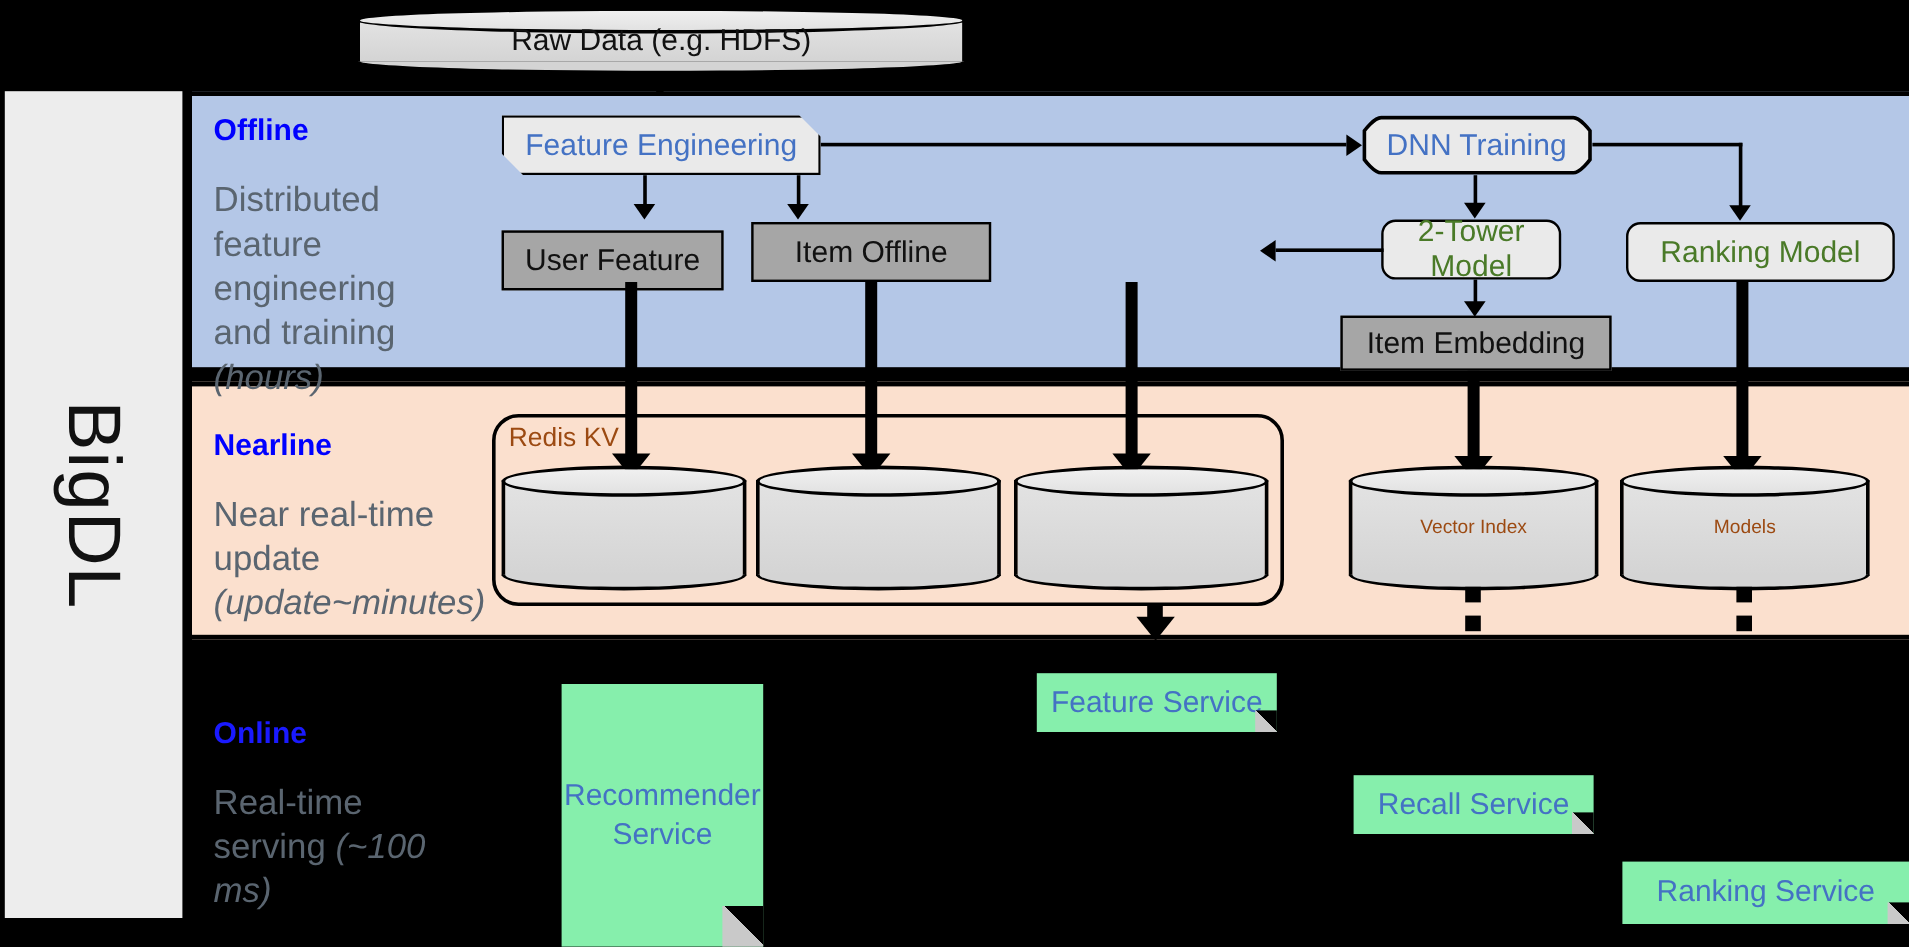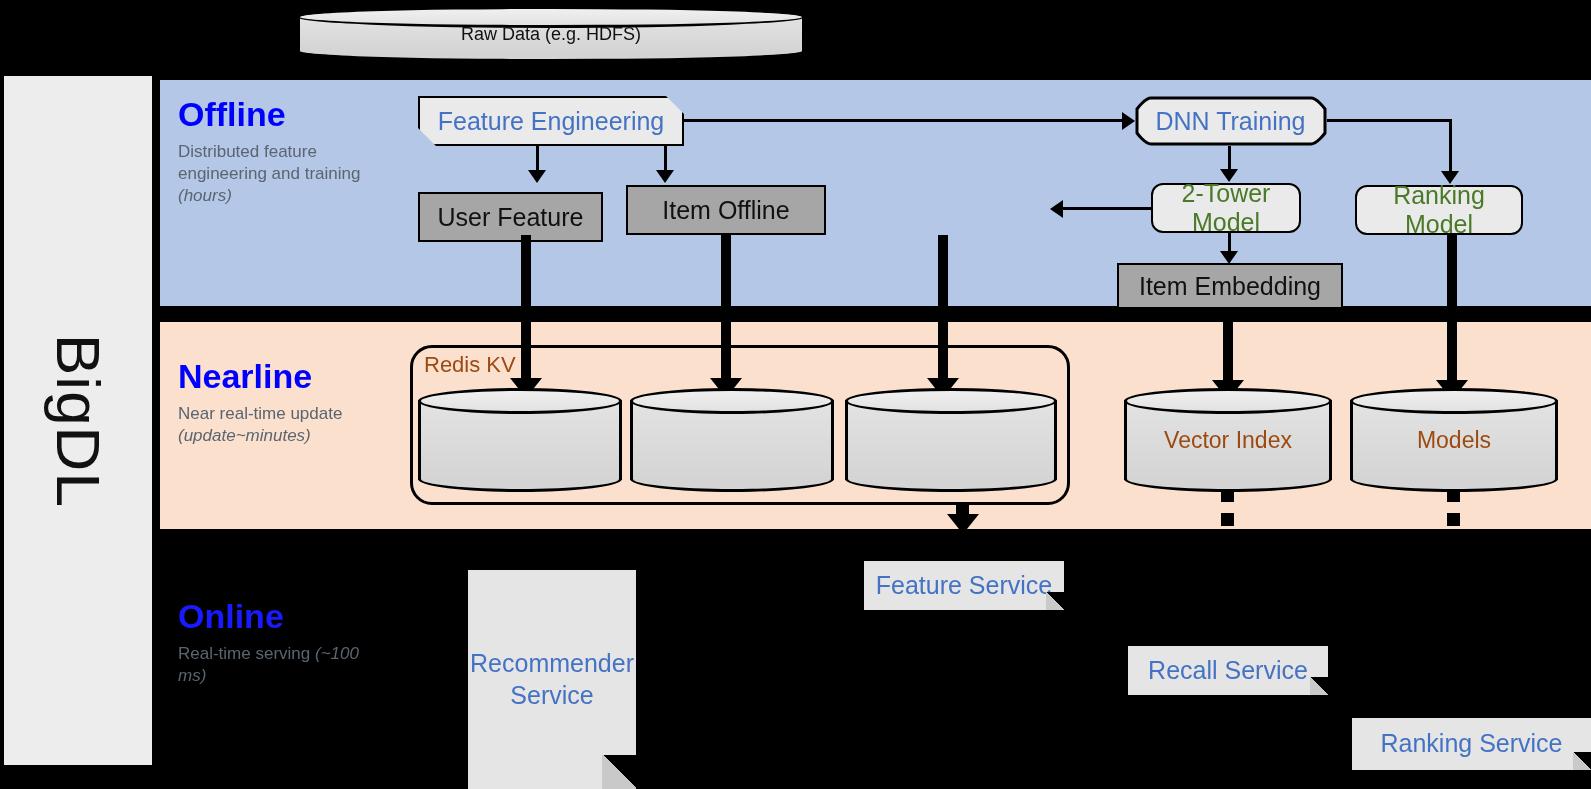--- a/index.html
+++ b/index.html
@@ -17,22 +17,22 @@
 
   
   #bigdl-sidebar{position:absolute;left:4px;top:76px;width:148px;height:689px;
      background:#ededed;display:flex;align-items:center;justify-content:center;}
   #bigdl-label{writing-mode:vertical-rl;text-orientation:mixed;
      font-size:62px;color:#111;letter-spacing:1px;
      font-family:"Liberation Sans", sans-serif;}
 
   
   .cap{position:absolute;}
-  .cap-title{font-size:34px;font-weight:bold;color:#0000ff;line-height:1.1;}
-  .cap-desc{font-size:17px;color:#5a6570;line-height:1.28;margin-top:8px;max-width:200px;}
+  .cap-title{font-size:25px;font-weight:bold;color:#0000ff;line-height:1.1;}
+  .cap-desc{font-size:29px;color:#5a6570;line-height:1.28;margin-top:25px;max-width:200px;}
   .cap-desc em{font-style:italic;}
   #cap-offline{left:178px;top:96px;}
   #cap-nearline{left:178px;top:358px;}
   #cap-online{left:178px;top:598px;}
   #cap-online .cap-title{color:#1a1aff;}
   #cap-online .cap-desc{color:#5a6570;}
 
   
   .node{position:absolute;box-sizing:border-box;display:flex;
         align-items:center;justify-content:center;text-align:center;}
@@ -50,29 +50,29 @@
   .cyl .body{position:absolute;left:0;right:0;top:12px;bottom:12px;
      background:linear-gradient(180deg,#e3e3e3,#d4d4d4);
      border-left:3px solid #000;border-right:3px solid #000;}
   .cyl .top{position:absolute;left:0;right:0;top:0;height:26px;
      background:linear-gradient(180deg,#f0f0f0,#e2e2e2);
      border:3px solid #000;border-radius:50%;box-sizing:border-box;}
   .cyl .bot{position:absolute;left:0;right:0;bottom:0;height:26px;
      background:#d4d4d4;border:3px solid #000;border-radius:50%;
      box-sizing:border-box;clip-path:inset(13px -5px -5px -5px);}
   .cyl .lbl{position:absolute;left:0;right:0;top:50%;transform:translateY(-50%);
-     text-align:center;font-size:23px;color:#9c4a12;z-index:3;}
+     text-align:center;font-size:16px;color:#9c4a12;z-index:3;}
 
   
   #redis-group{position:absolute;left:410px;top:345px;width:660px;height:160px;
      border:3px solid #000;border-radius:22px;box-sizing:border-box;}
   #redis-label{position:absolute;left:424px;top:352px;font-size:22px;color:#9c4a12;}
 
   
-  .svc{position:absolute;background:#e5e5e5;color:#4472c4;font-size:25px;
+  .svc{position:absolute;background:#86efac;color:#4472c4;font-size:25px;
        display:flex;align-items:center;justify-content:center;text-align:center;
        box-sizing:border-box;line-height:1.25;}
   .fold{position:absolute;right:0;bottom:0;width:18px;height:18px;
         background:linear-gradient(225deg,#000 0 48%,#c9c9c9 48% 100%);}
   .fold-big{width:34px;height:34px;}
 
   
   .ln{position:absolute;background:#000;}
   .arrow-d{position:absolute;width:0;height:0;border-left:9px solid transparent;
            border-right:9px solid transparent;border-top:13px solid #000;}
@@ -106,21 +106,21 @@
   </div>
   <div class="cap" id="cap-online">
     <div class="cap-title">Online</div>
     <div class="cap-desc">Real-time serving <em>(~100 ms)</em></div>
   </div>
 
   <div class="cyl" id="raw-data" style="left:297px;top:6px;width:508px;height:56px;">
     <div class="body" style="top:11px;bottom:11px;"></div>
     <div class="top" style="height:22px;"></div>
     <div class="bot" style="height:22px;clip-path:inset(11px -5px -5px -5px);"></div>
-    <div class="lbl" style="color:#111;font-size:18px;">Raw Data (e.g. HDFS)</div>
+    <div class="lbl" style="color:#111;font-size:25px;">Raw Data (e.g. HDFS)</div>
   </div>
 
   <div class="ln" style="left:547px;top:60px;width:5px;height:18px;"></div>
   <div class="arrow-d big" style="left:534px;top:60px;"></div>
 
   <div class="node card-shape" id="feature-engineering" style="left:418px;top:96px;width:266px;height:50px;">
     <span>Feature Engineering</span>
   </div>
 
   <div class="node" id="dnn-training" style="left:1135px;top:96px;width:191px;height:50px;">
@@ -152,21 +152,21 @@
   <div class="node gray-box" id="item-feature" style="left:626px;top:185px;width:200px;height:50px;">
     <span>Item Offline</span>
   </div>
   <div class="node gray-box" id="item-embedding" style="left:1117px;top:263px;width:226px;height:46px;">
     <span>Item Embedding</span>
   </div>
 
   <div class="node model-box" id="two-tower-model" style="left:1151px;top:183px;width:150px;height:50px;">
     <span>2-Tower Model</span>
   </div>
-  <div class="node model-box" id="ranking-model" style="left:1355px;top:185px;width:168px;height:50px;">
+  <div class="node model-box" id="ranking-model" style="left:1355px;top:185px;width:224px;height:50px;">
     <span>Ranking Model</span>
   </div>
 
   <div class="ln" style="left:1063px;top:207px;width:90px;height:3px;"></div>
   <div class="arrow-l" style="left:1050px;top:200px;"></div>
 
   <div class="ln" style="left:1228px;top:233px;width:3px;height:20px;"></div>
   <div class="arrow-d" style="left:1220px;top:251px;"></div>
 
   <div class="ln" style="left:521px;top:235px;width:10px;height:150px;"></div>

